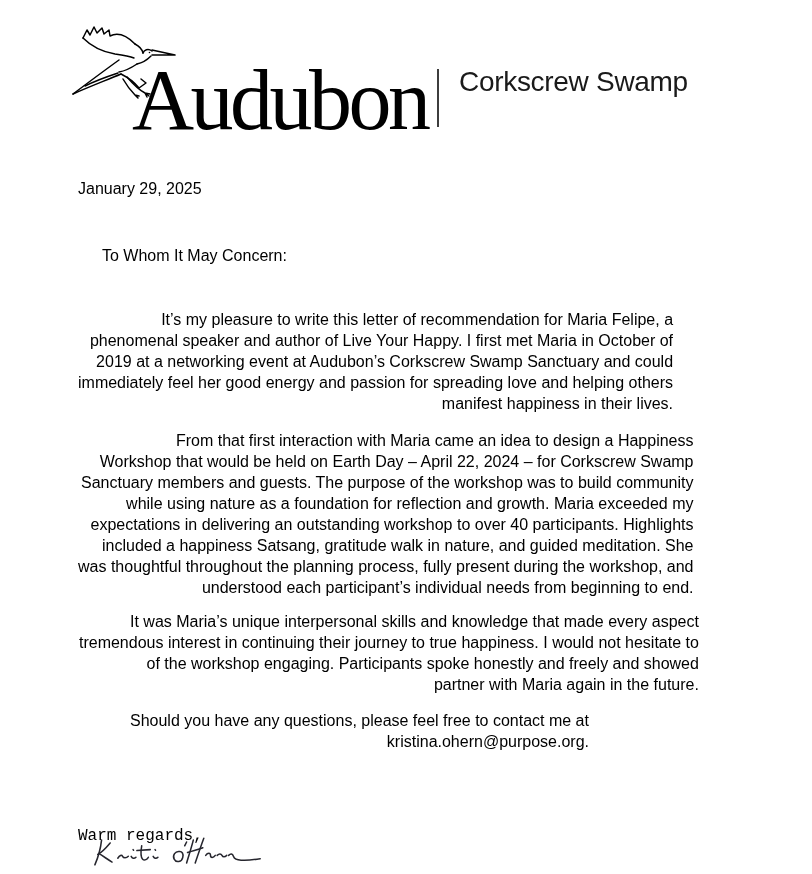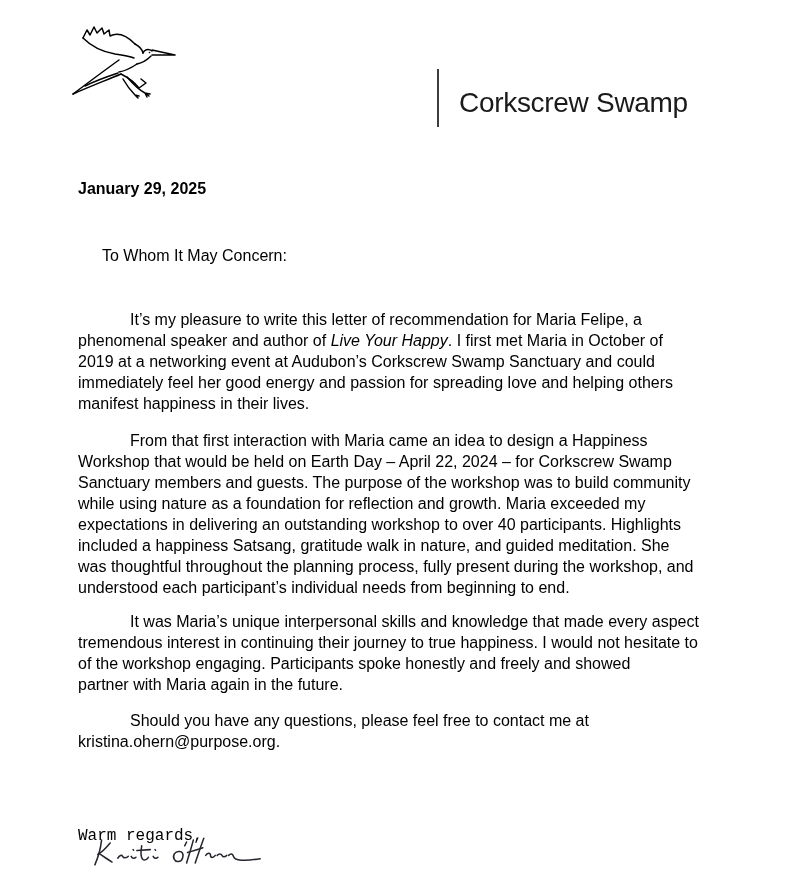--- a/index.html
+++ b/index.html
@@ -18,31 +18,30 @@
     position:absolute;left:132px;top:64px;
     font-family:"Liberation Serif",serif;
     font-size:86px;line-height:72px;letter-spacing:-3.5px;
     color:#000000;white-space:nowrap;
   }
   .lh-divider{position:absolute;left:437px;top:69px;width:2px;height:58px;background:#3d3d3d;}
   .org{
     position:absolute;left:459px;top:66px;
     font-size:28px;line-height:32px;letter-spacing:-0.3px;color:#1a1a1a;
     white-space:nowrap;
-    margin-top:21px;
   }
   
   .txt{font-size:16px;line-height:21px;color:#000000;}
-  .date{position:absolute;left:78px;top:178px;white-space:nowrap;font-weight:bold;}
+  .date{position:absolute;left:78px;top:178px;white-space:nowrap;}
   .salutation{position:absolute;left:78px;top:245px;white-space:nowrap;margin-left:24px;}
   .paragraph{position:absolute;left:78px;}
   .p1{top:309px}.p2{top:430px}.p3{top:611px}.p4{top:710px}
-  .line{white-space:nowrap;height:21px;}
+  .line{white-space:nowrap;height:21px;text-align:right;}
   .line.indent{padding-left:52px;}
-  .it{font-style:italic;}
+  .it{}
   .closing{position:absolute;left:78px;top:826px;white-space:nowrap;font-family:Liberation Mono, monospace;}
   .signature{position:absolute;left:92px;top:831px;width:172px;height:43px;}
 </style>
 </head>
 <body>
 
 <div class="page">
 
   <svg class="egret" viewBox="0 0 118 78" fill="none" stroke="#000000" stroke-width="1.5" stroke-linecap="round" stroke-linejoin="round">
 
@@ -60,20 +59,21 @@
     <path d="M56,38 C42,48 26,60 10,72"></path>
     <path d="M10,72 C28,64 44,58 58,52"></path>
     <path d="M22,64 C34,58 46,54 55,51"></path>
 
     <path d="M58,52 C66,56 72,61 76,66 L83,61 L78,57"></path>
 
     <path d="M64,55 C70,62 76,68 82,71 M82,71 l5,1 M82,71 l4,3 M82,71 l2,4"></path>
     <path d="M60,57 C64,64 68,69 72,73 M72,73 l4,1 M72,73 l3,3"></path>
   </svg>
 
+  <div class="brand">Audubon</div>
 
   <div class="lh-divider"></div>
 
   <div class="org">
     <div>Corkscrew Swamp</div>
   </div>
 
   <div class="txt date">January 29, 2025</div>
 
   <div class="txt salutation">To Whom It May Concern:</div>

